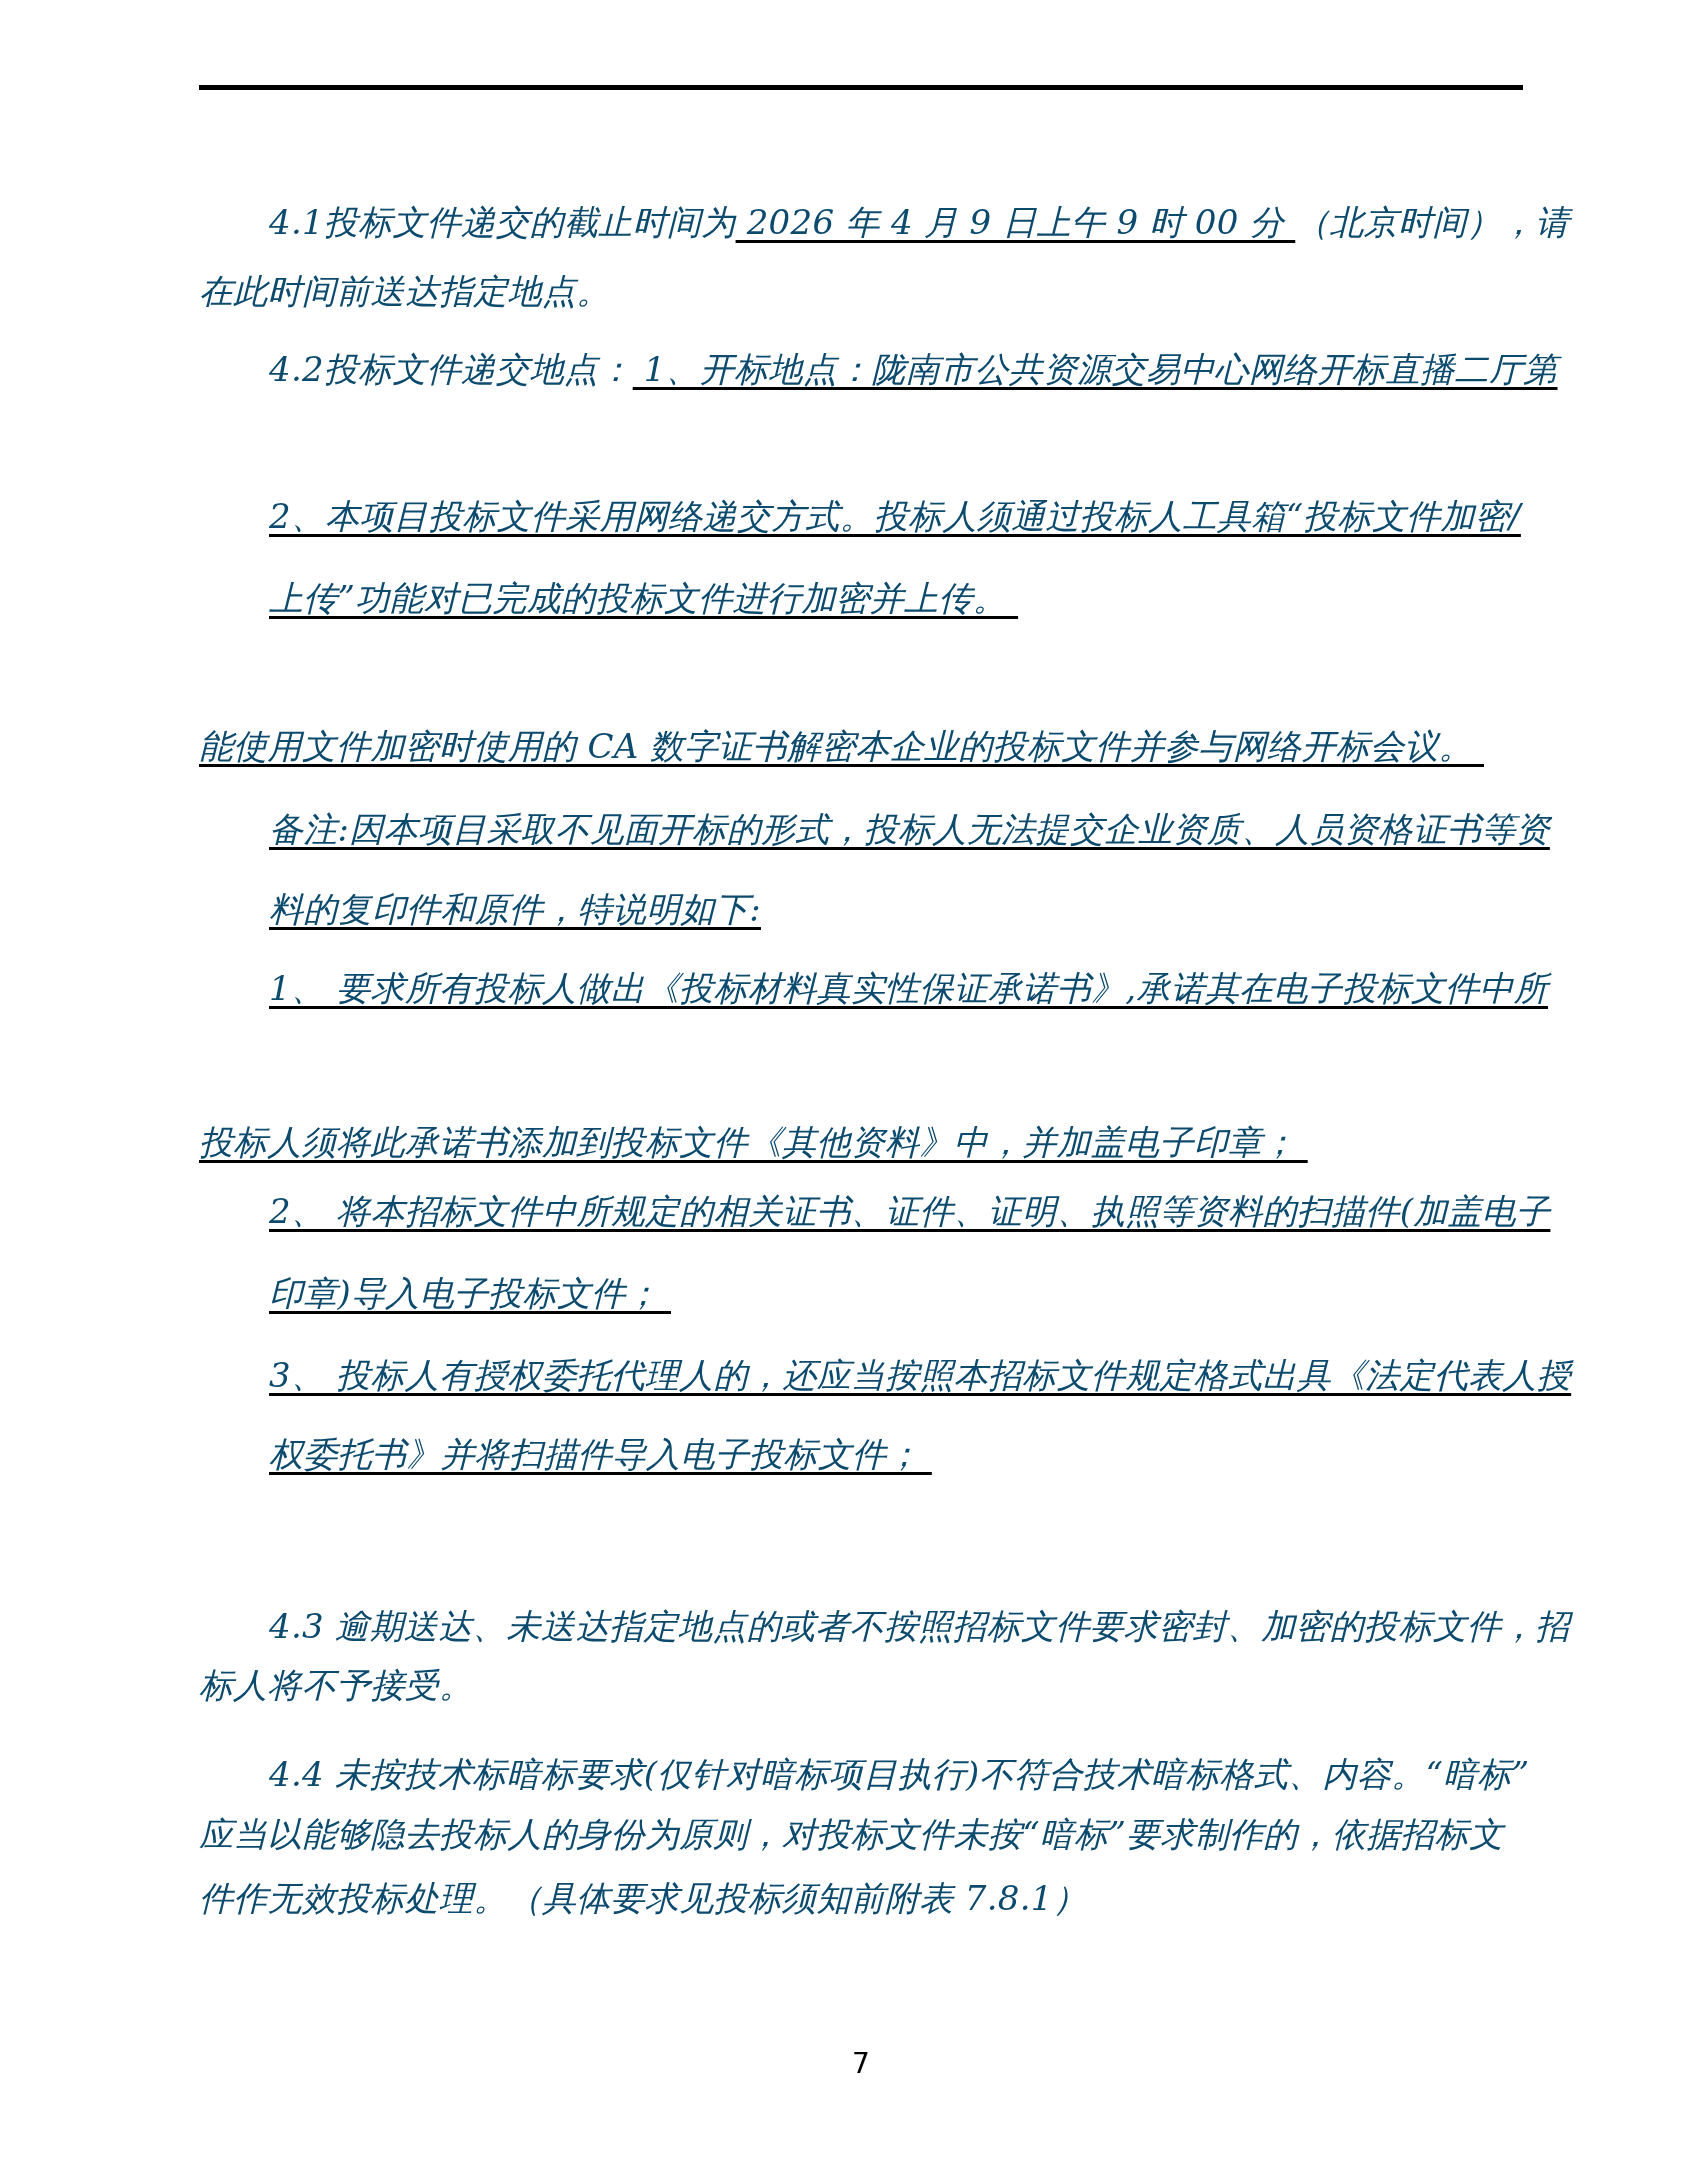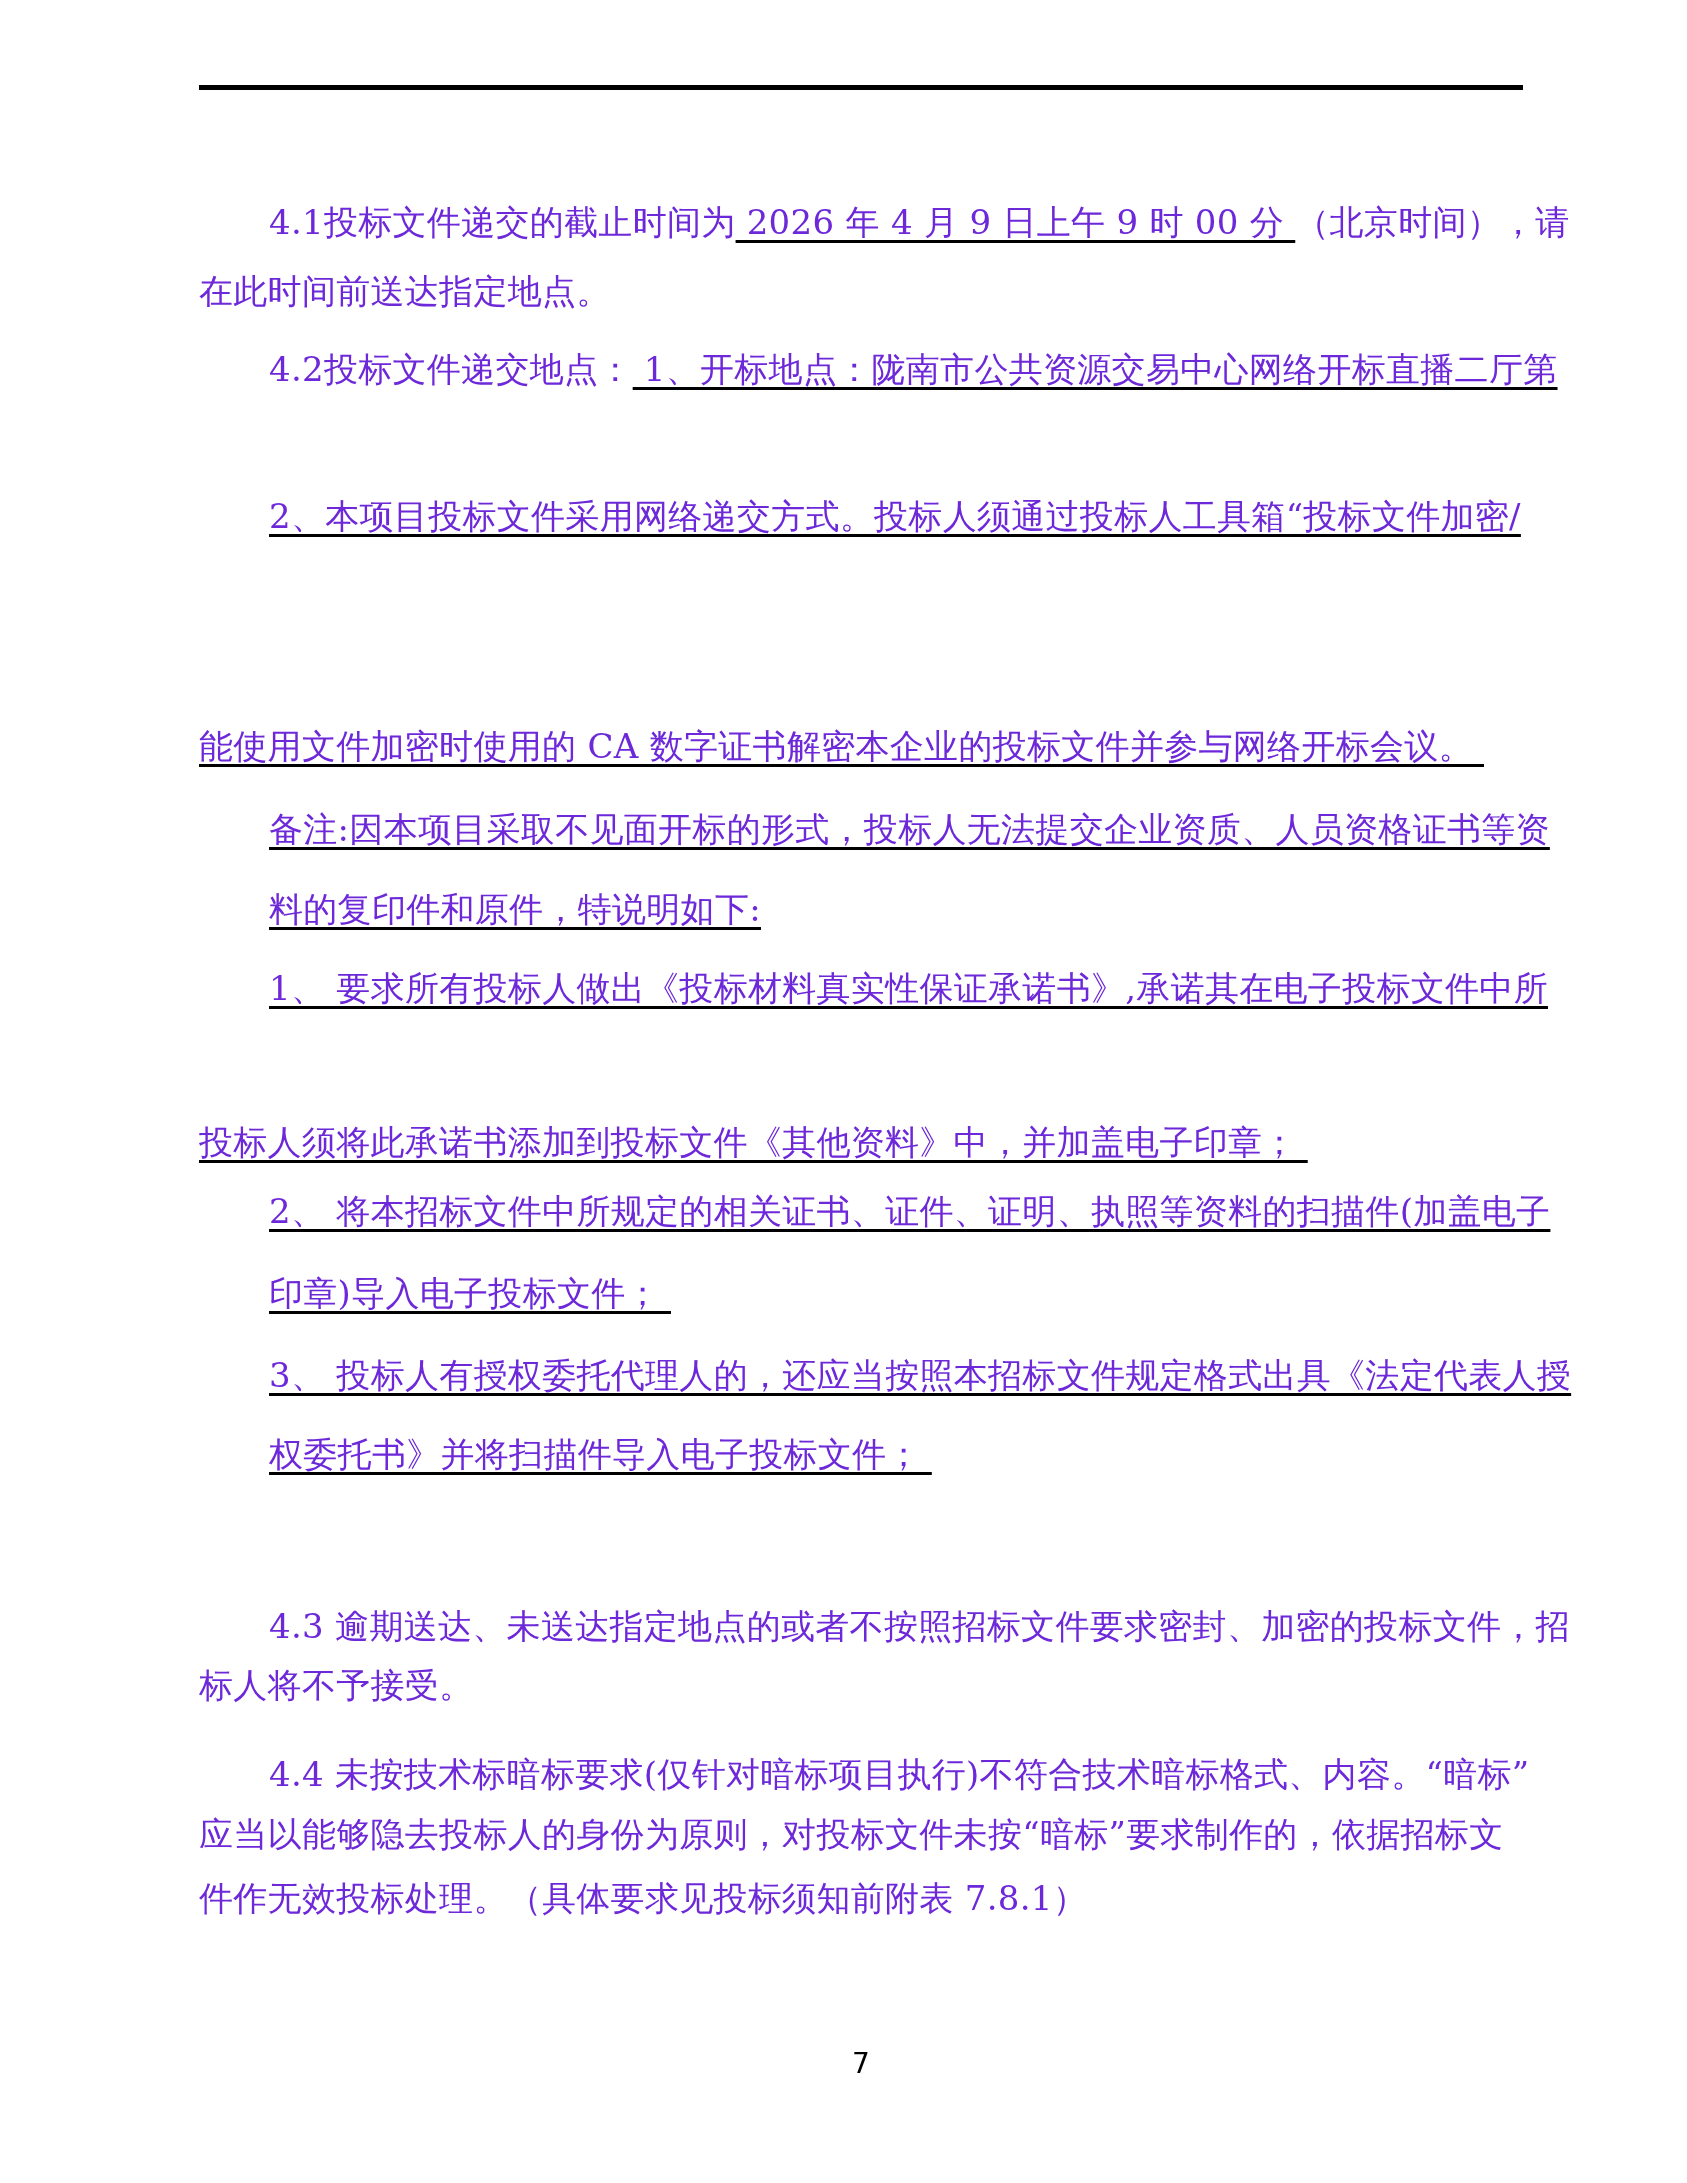--- a/index.html
+++ b/index.html
@@ -24,21 +24,22 @@
     height: 4.6px;
     background: #000000;
   }
   .line {
     position: absolute;
     left: 199px;
     white-space: pre;
     font-size: 34px;
     line-height: 37px;
     letter-spacing: 0.3px;
-    color: #6d28d9;
+    color: #0c4a6e;
+    font-style: italic;
   }
   .line.ind {
     left: 269px;
   }
   .t {
     white-space: pre;
   }
   .u {
     text-decoration-line: underline;
     text-decoration-thickness: 3.3px;
@@ -60,20 +61,21 @@
 </head>
 <body>
 
 <div class="page">
   <div class="header-rule"></div>
 
   <div class="line ind" style="top:204px"><span class="t">4.1投标文件递交的截止时间为</span><span class="t u"> 2026 年 4 月 9 日上午 9 时 00 分 </span><span class="t">（北京时间），请</span></div>
   <div class="line" style="top:273px"><span class="t">在此时间前送达指定地点。</span></div>
   <div class="line ind" style="top:351px"><span class="t">4.2投标文件递交地点：</span><span class="t u"> 1、开标地点：陇南市公共资源交易中心网络开标直播二厅第</span></div>
   <div class="line ind" style="top:498px"><span class="t u">2、本项目投标文件采用网络递交方式。投标人须通过投标人工具箱“投标文件加密/</span></div>
+  <div class="line ind" style="top:580px"><span class="t u">上传”功能对已完成的投标文件进行加密并上传。 </span></div>
   <div class="line" style="top:728px"><span class="t u">能使用文件加密时使用的 CA 数字证书解密本企业的投标文件并参与网络开标会议。 </span></div>
   <div class="line ind" style="top:811px"><span class="t u">备注:因本项目采取不见面开标的形式，投标人无法提交企业资质、人员资格证书等资</span></div>
   <div class="line ind" style="top:891px"><span class="t u">料的复印件和原件，特说明如下:</span></div>
   <div class="line ind" style="top:970px"><span class="t u">1、 要求所有投标人做出《投标材料真实性保证承诺书》,承诺其在电子投标文件中所</span></div>
   <div class="line" style="top:1124px"><span class="t u">投标人须将此承诺书添加到投标文件《其他资料》中，并加盖电子印章； </span></div>
   <div class="line ind" style="top:1193px"><span class="t u">2、 将本招标文件中所规定的相关证书、证件、证明、执照等资料的扫描件(加盖电子</span></div>
   <div class="line ind" style="top:1275px"><span class="t u">印章)导入电子投标文件； </span></div>
   <div class="line ind" style="top:1357px"><span class="t u">3、 投标人有授权委托代理人的，还应当按照本招标文件规定格式出具《法定代表人授</span></div>
   <div class="line ind" style="top:1436px"><span class="t u">权委托书》并将扫描件导入电子投标文件； </span></div>
   <div class="line ind" style="top:1608px"><span class="t">4.3 逾期送达、未送达指定地点的或者不按照招标文件要求密封、加密的投标文件，招</span></div>

